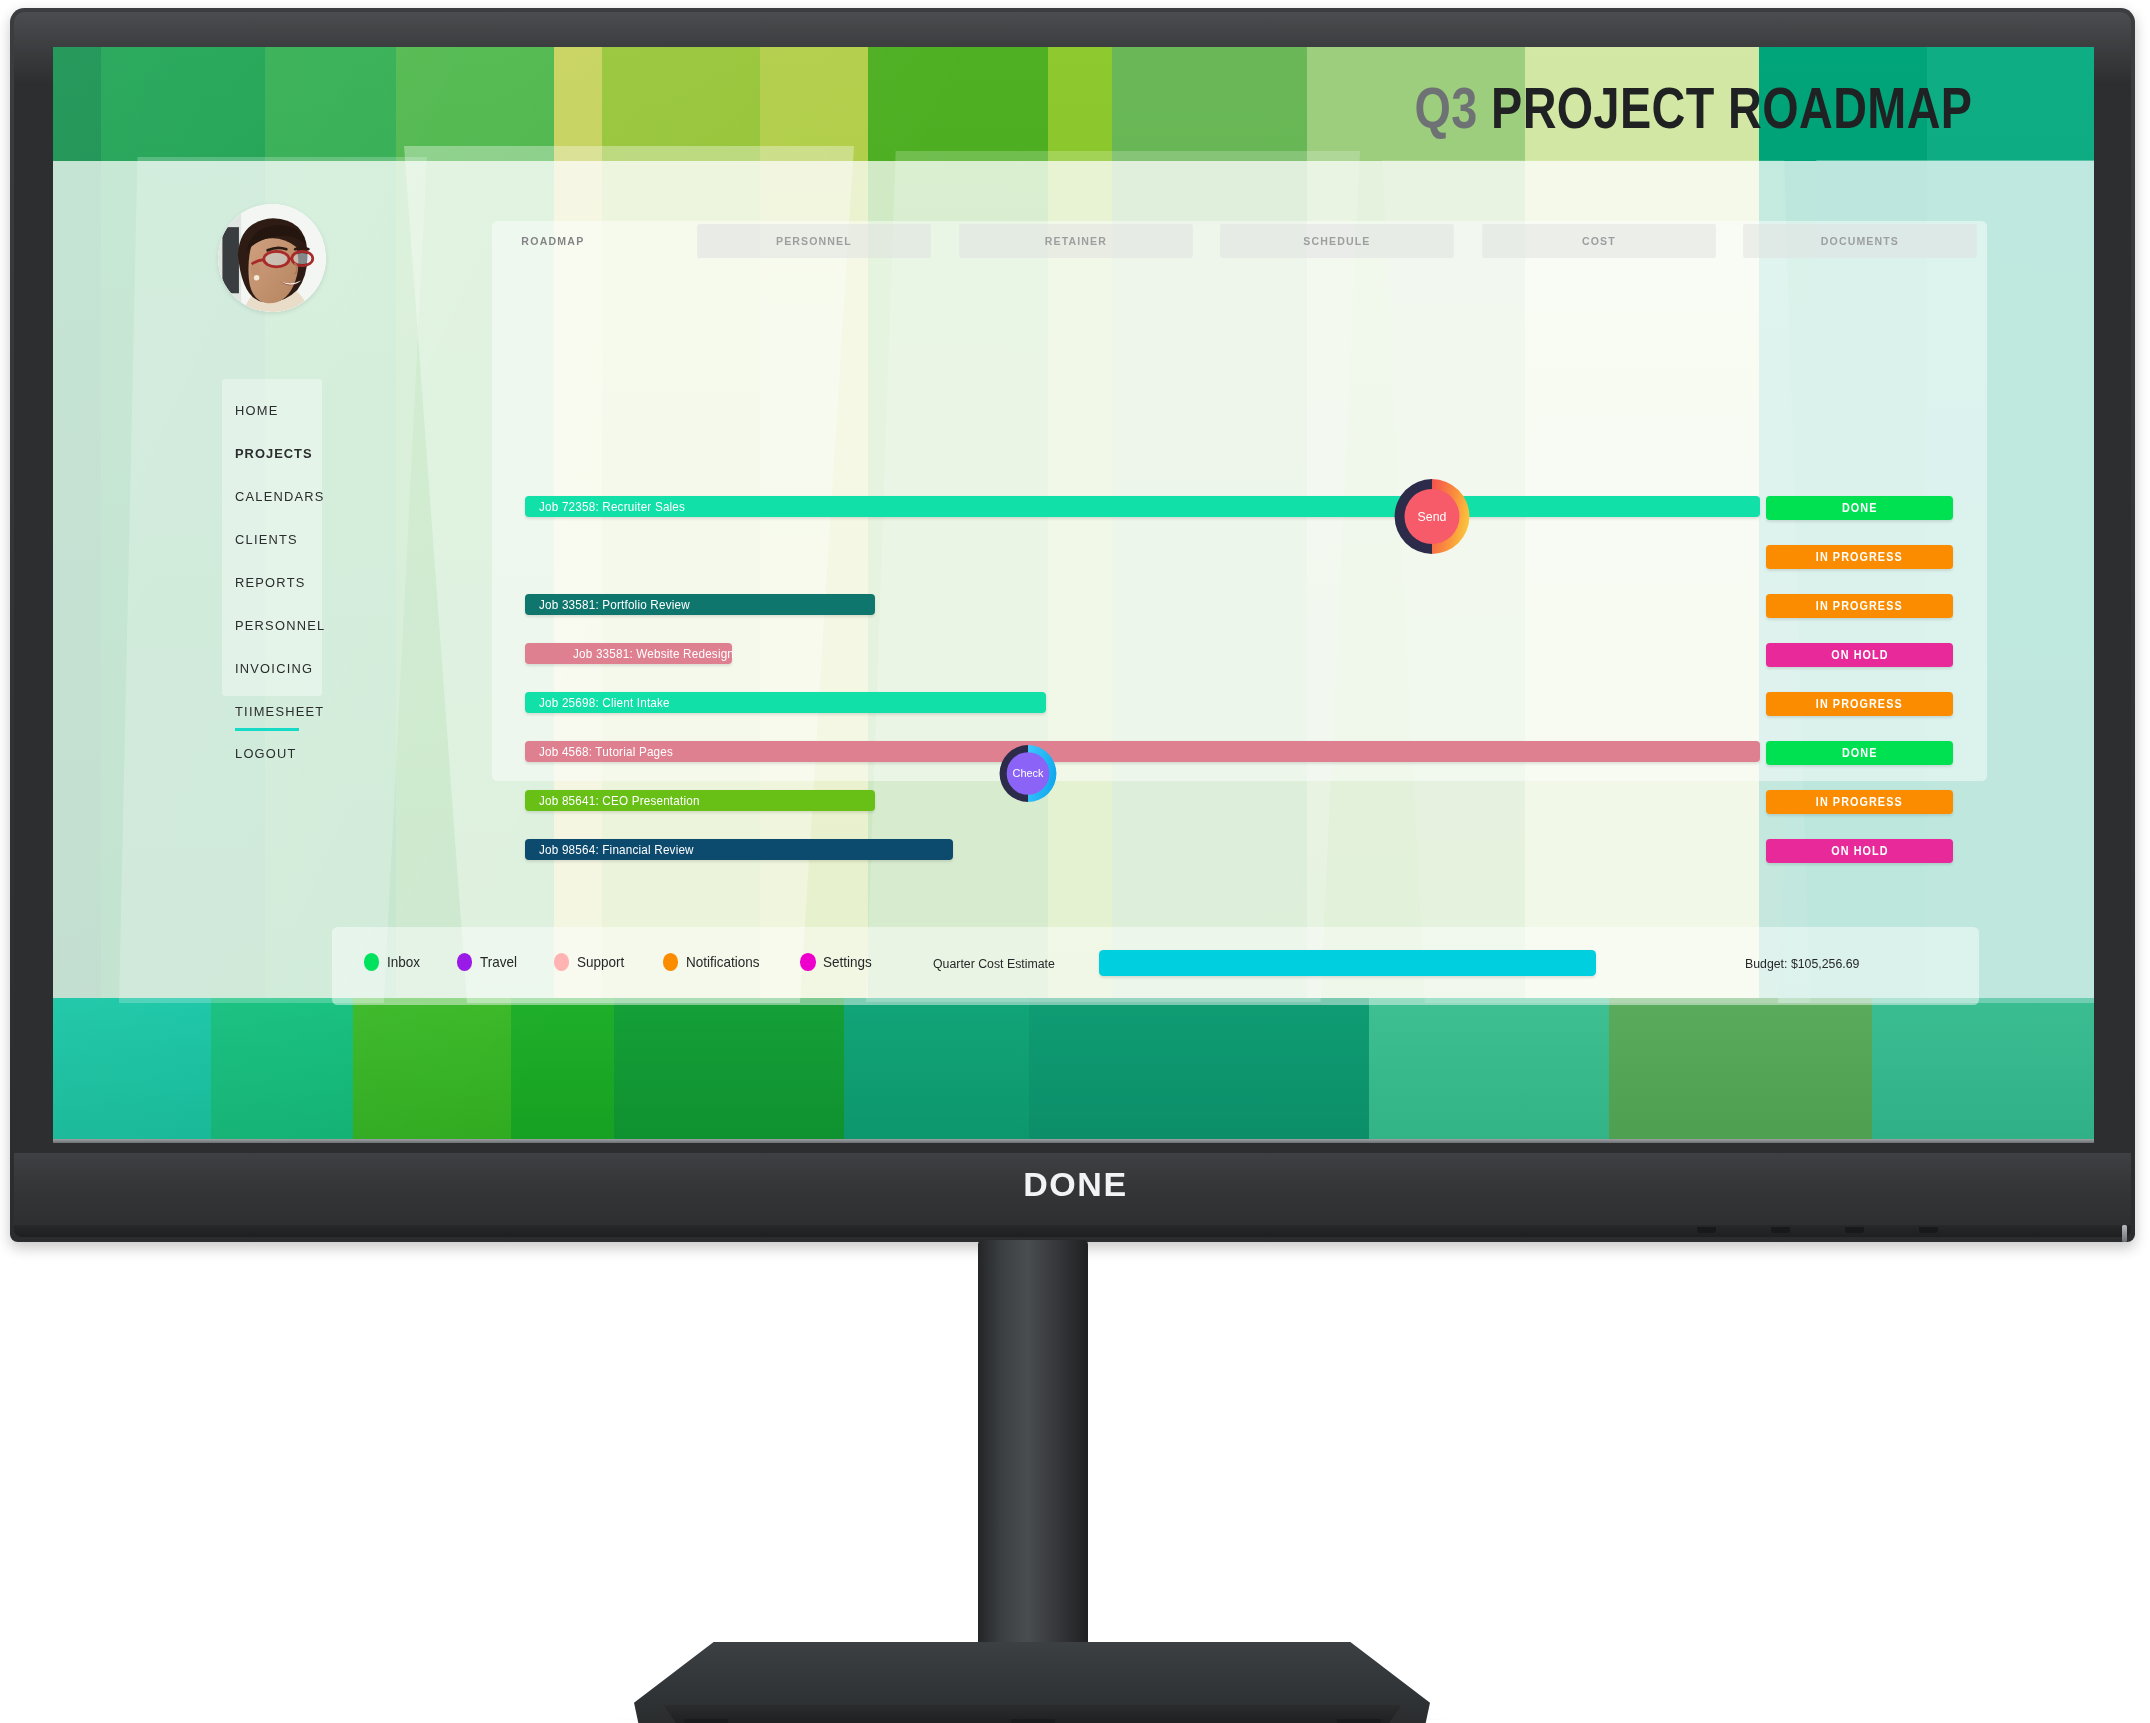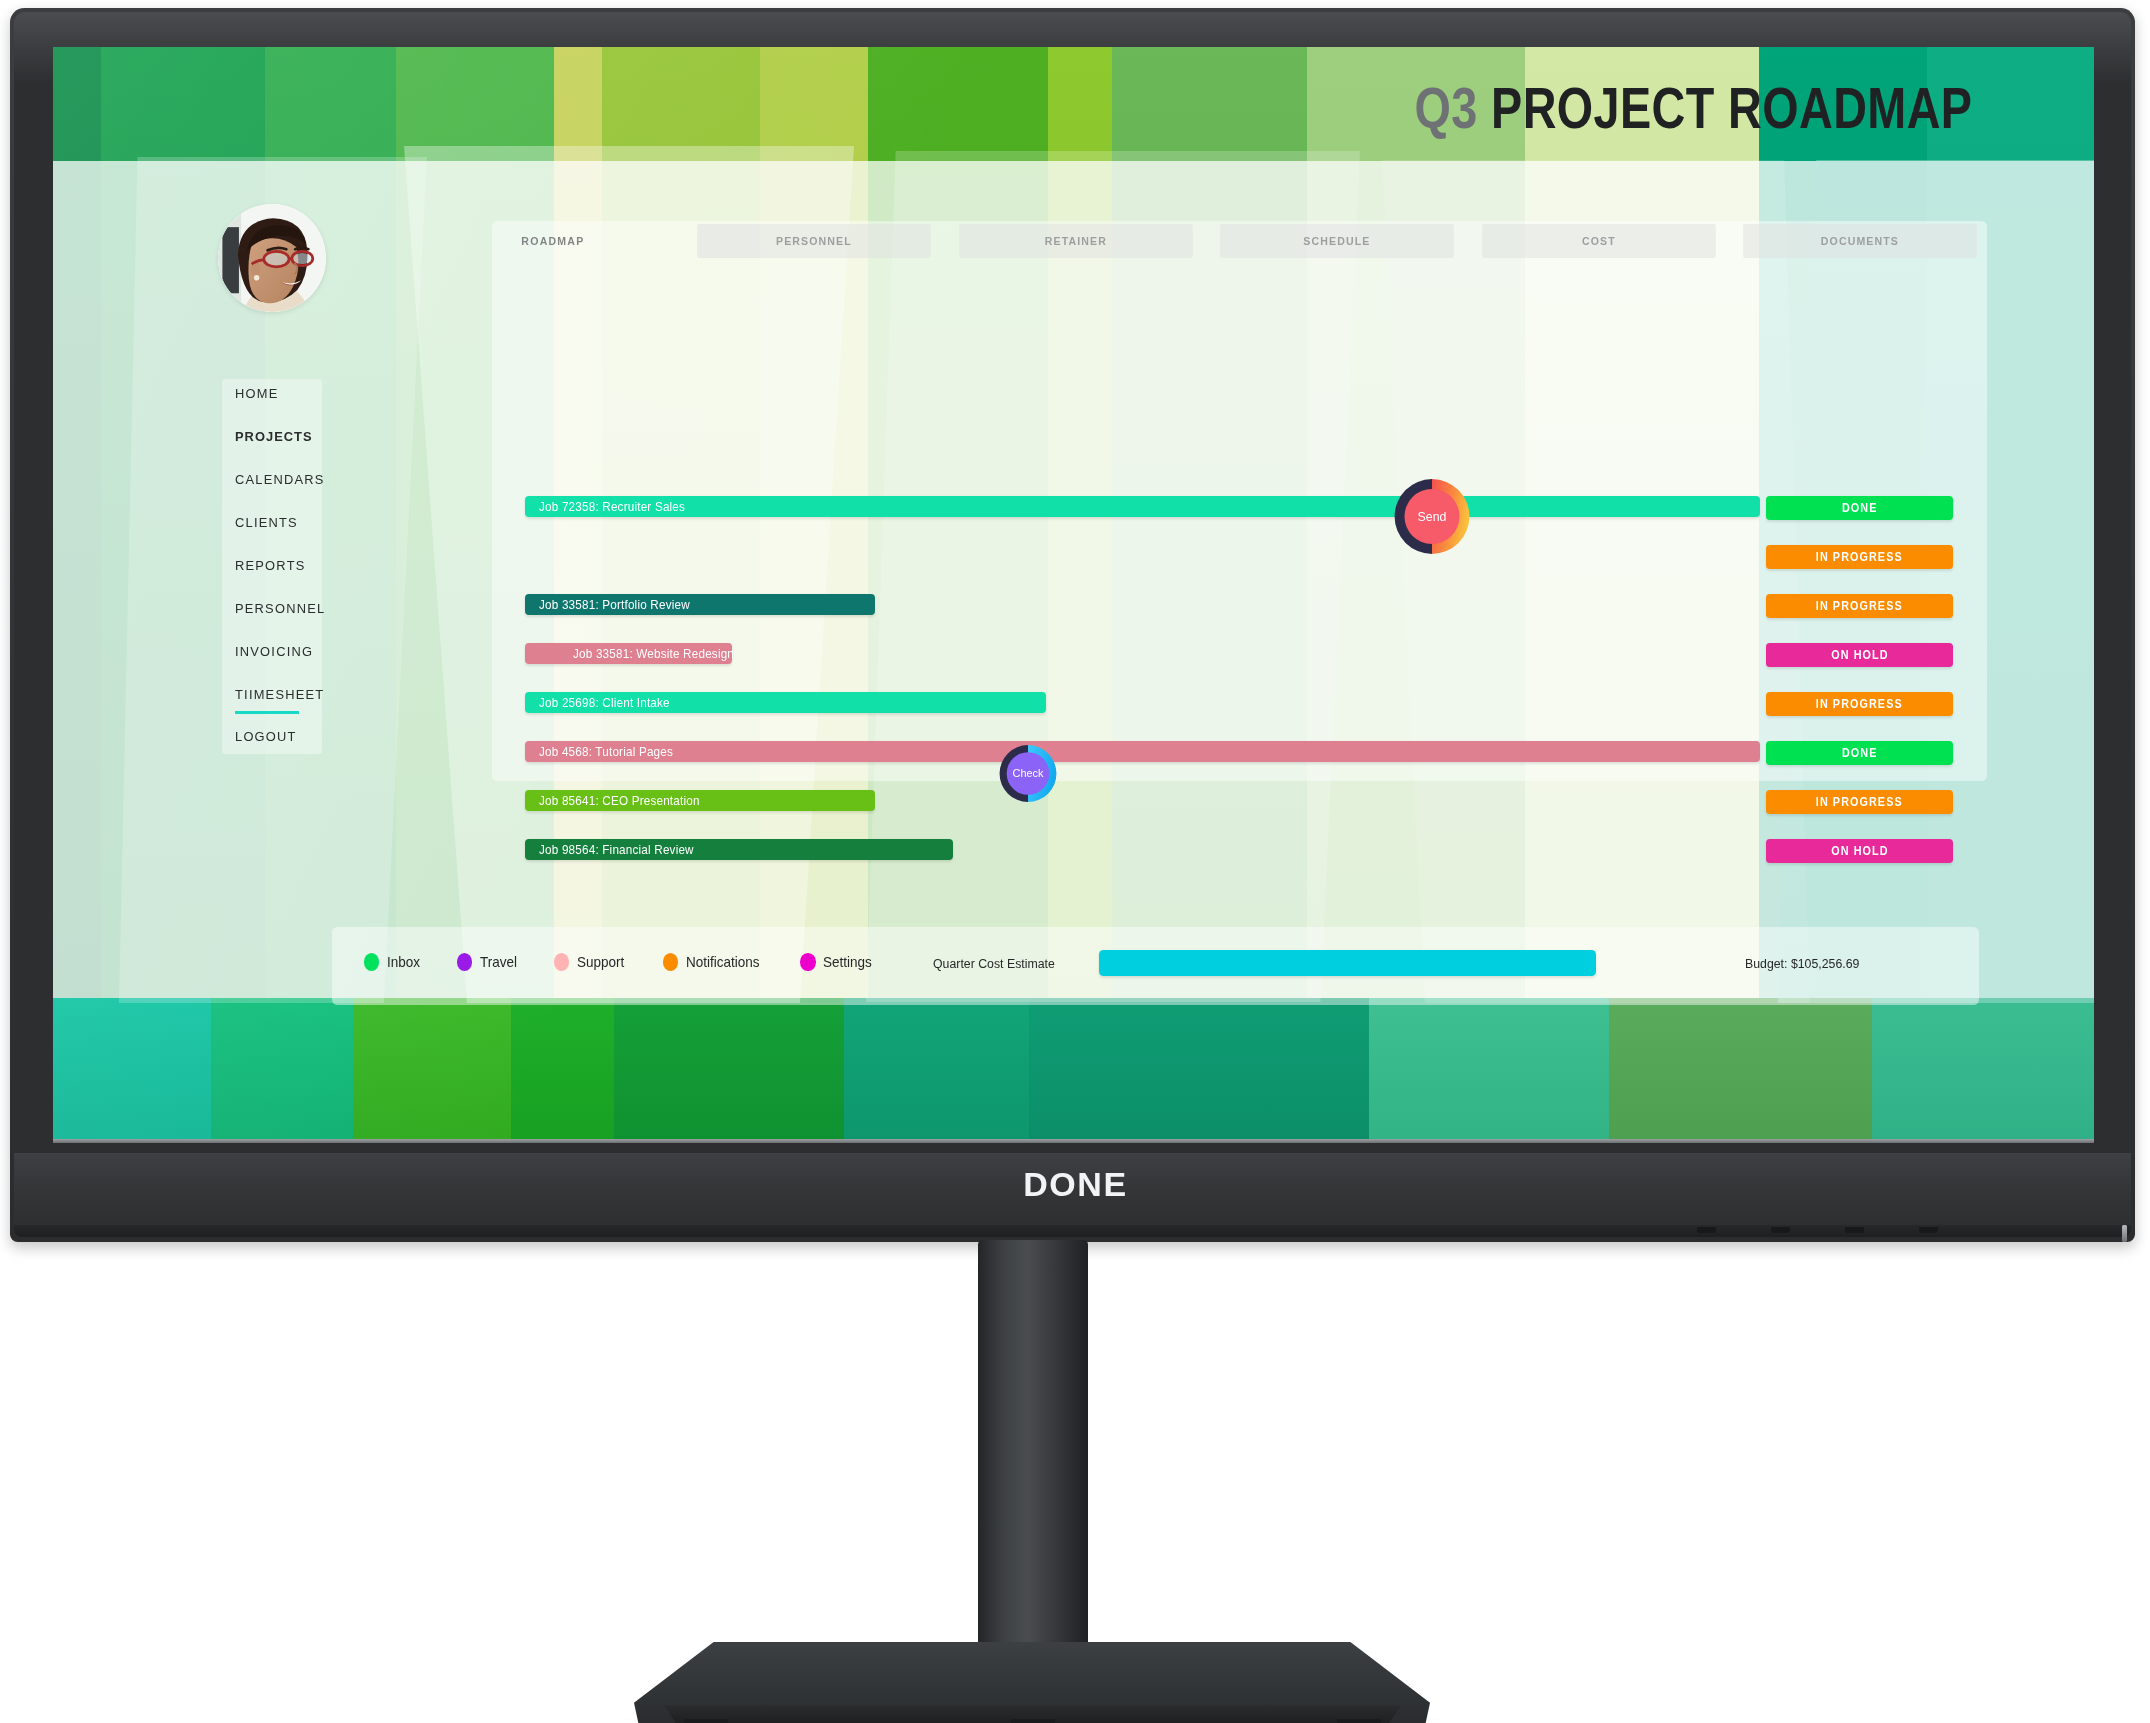--- a/index.html
+++ b/index.html
@@ -152,24 +152,24 @@
   }
   .tab.active {
     background: transparent;
     color:#17191a;
     font-weight:700;
     letter-spacing:1.3px;
   }
 
   .sidebar {
     position:absolute; left:169px; top:332px;
-    width:100px; height:375px;
+    width:100px; height:317px;
     background: rgba(255,255,255,.38);
     border-radius:3.3px;
-    padding: 7px 0 0 13px;
+    padding: 24px 0 0 13px;
   }
   .nav-item {
     font-family:"Liberation Sans", sans-serif;
     font-size:13.7px; letter-spacing:1.3px;
     color:#2a2c2d;
     margin-bottom:28px;
     transform: scaleX(.94); transform-origin:left center;
     white-space:nowrap;
   }
   .nav-item.active { font-weight:700; letter-spacing:1.1px; }
@@ -455,21 +455,21 @@
         <div class="row">
           <div class="job-bar" style="width:24.5%;background:#68c017;">
             <span class="job-label">Job 85641: CEO Presentation</span>
           </div>
           <div class="status" style="background:#fb8c00;">
               <span>IN PROGRESS</span>
             </div>
         </div>
 
         <div class="row">
-          <div class="job-bar" style="width:30%;background:#15803d;">
+          <div class="job-bar" style="width:30%;background:#0c4a6e;">
             <span class="job-label">Job 98564: Financial Review</span>
           </div>
           <div class="status" style="background:#e8299a;">
               <span>ON HOLD</span>
             </div>
         </div>
       </div>
 
       <div class="pin" style="left:1325px; top:431px;">
         <svg class="pin-svg" width="108" height="88" viewBox="0 0 196 160">

